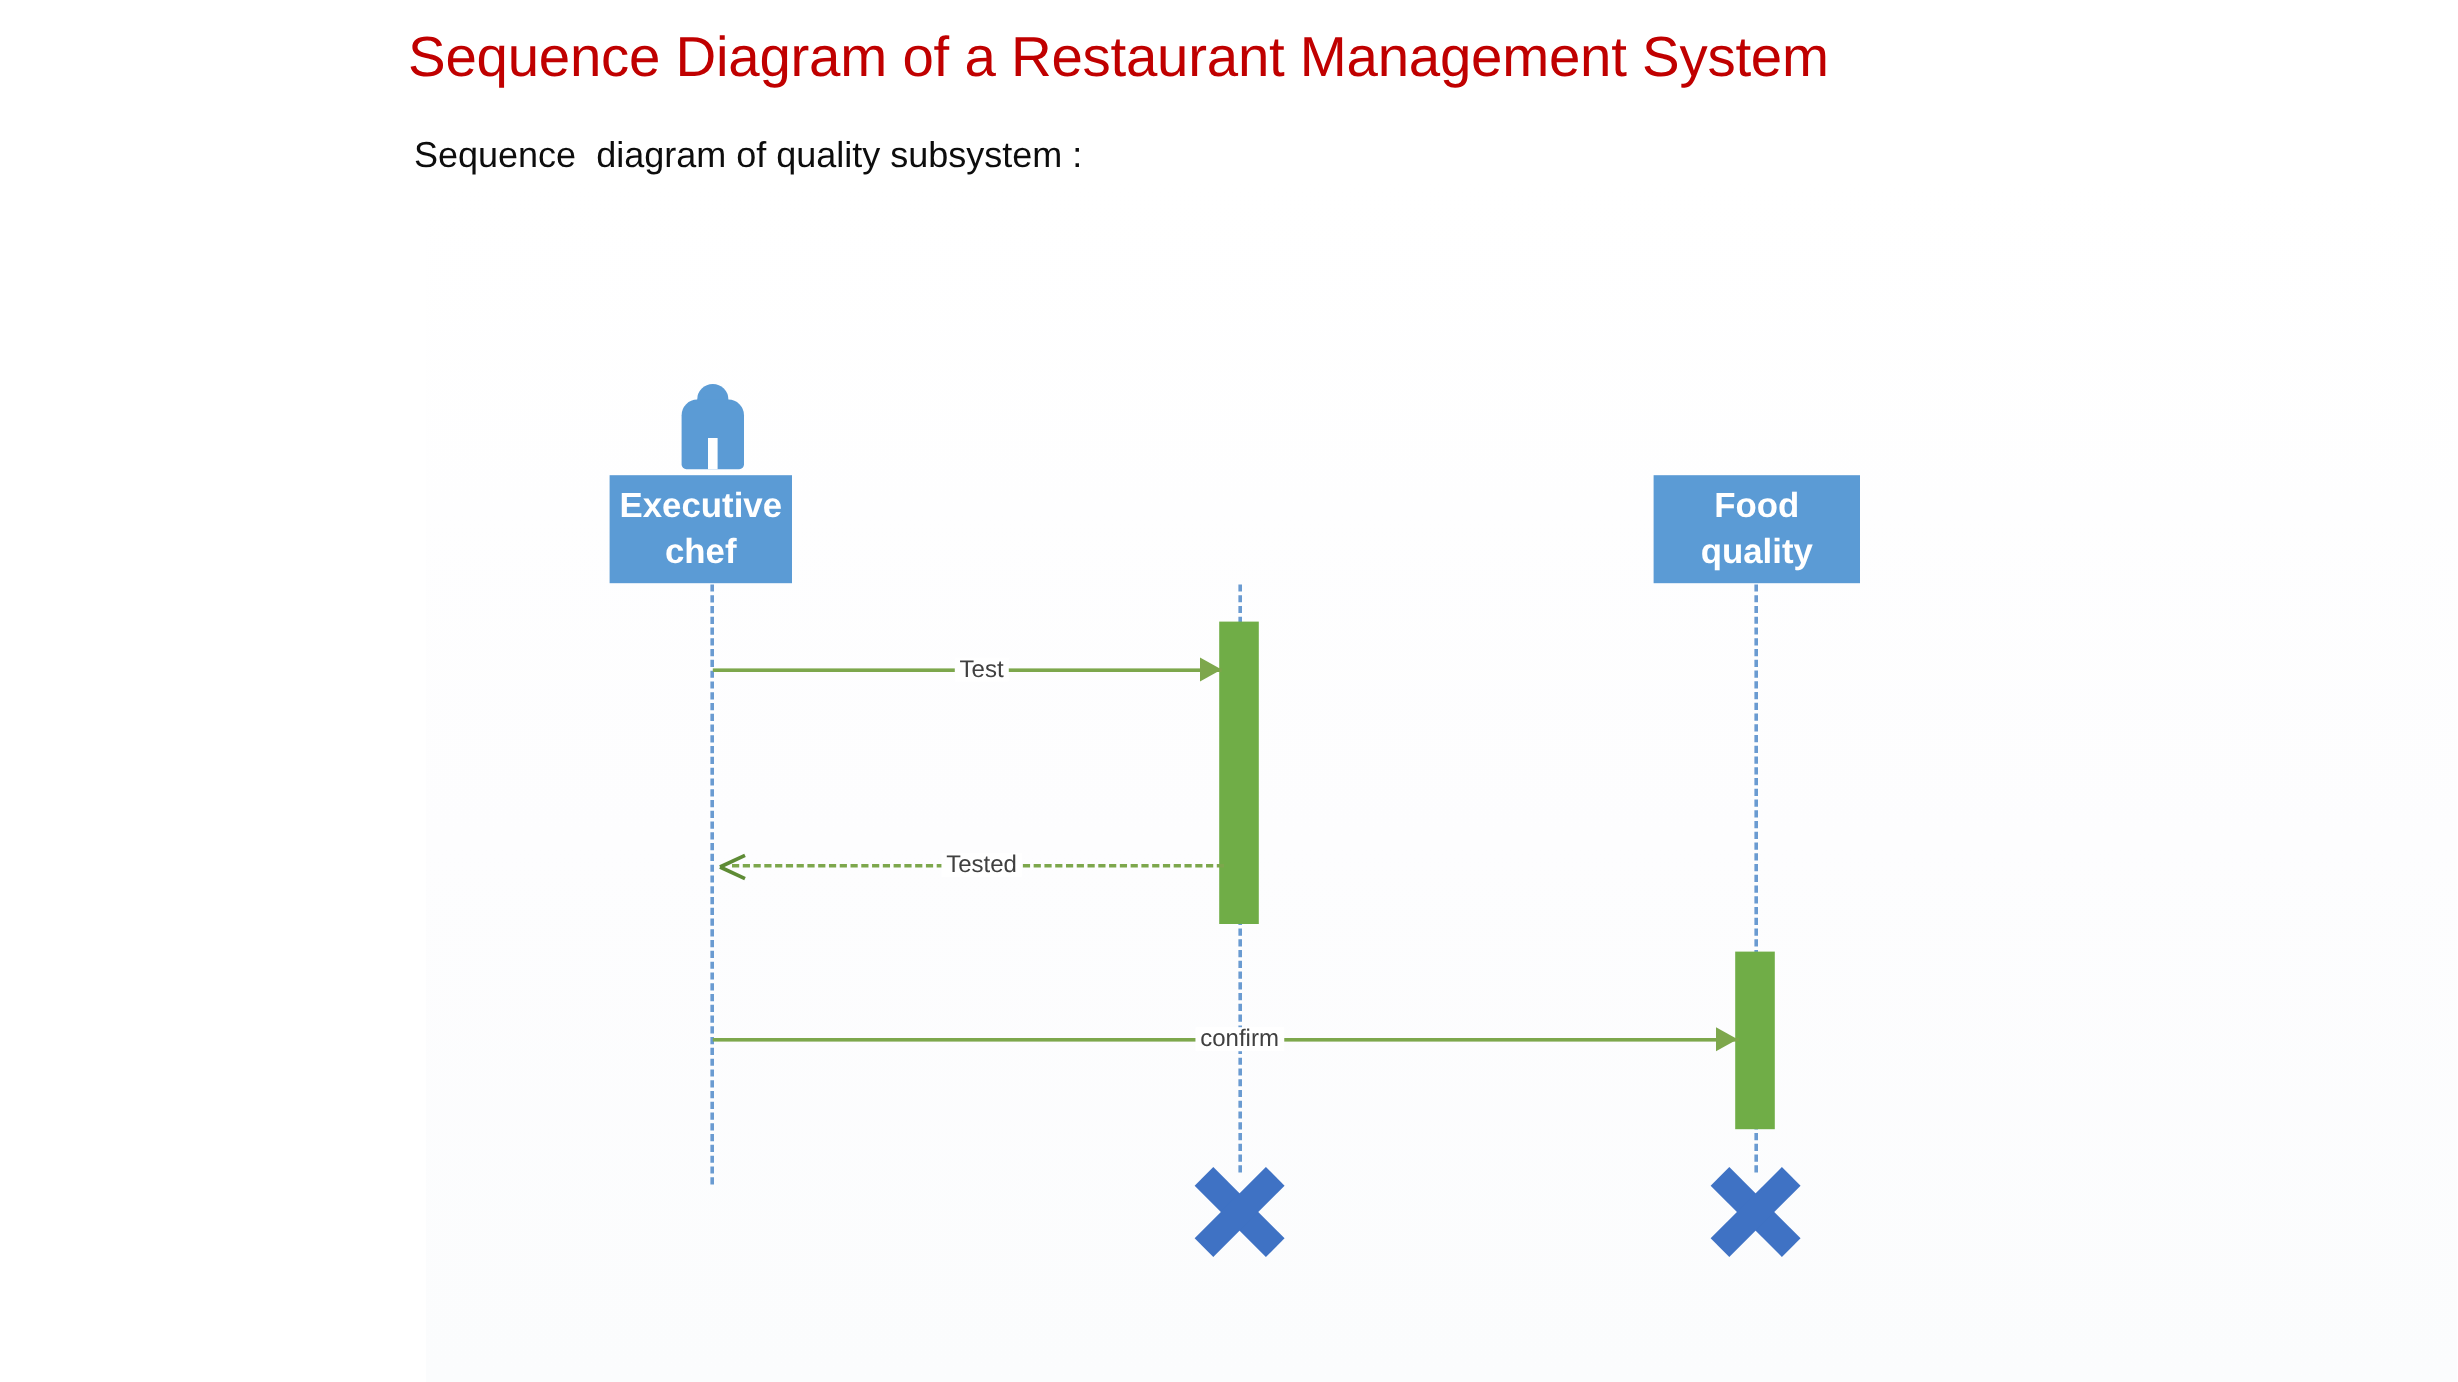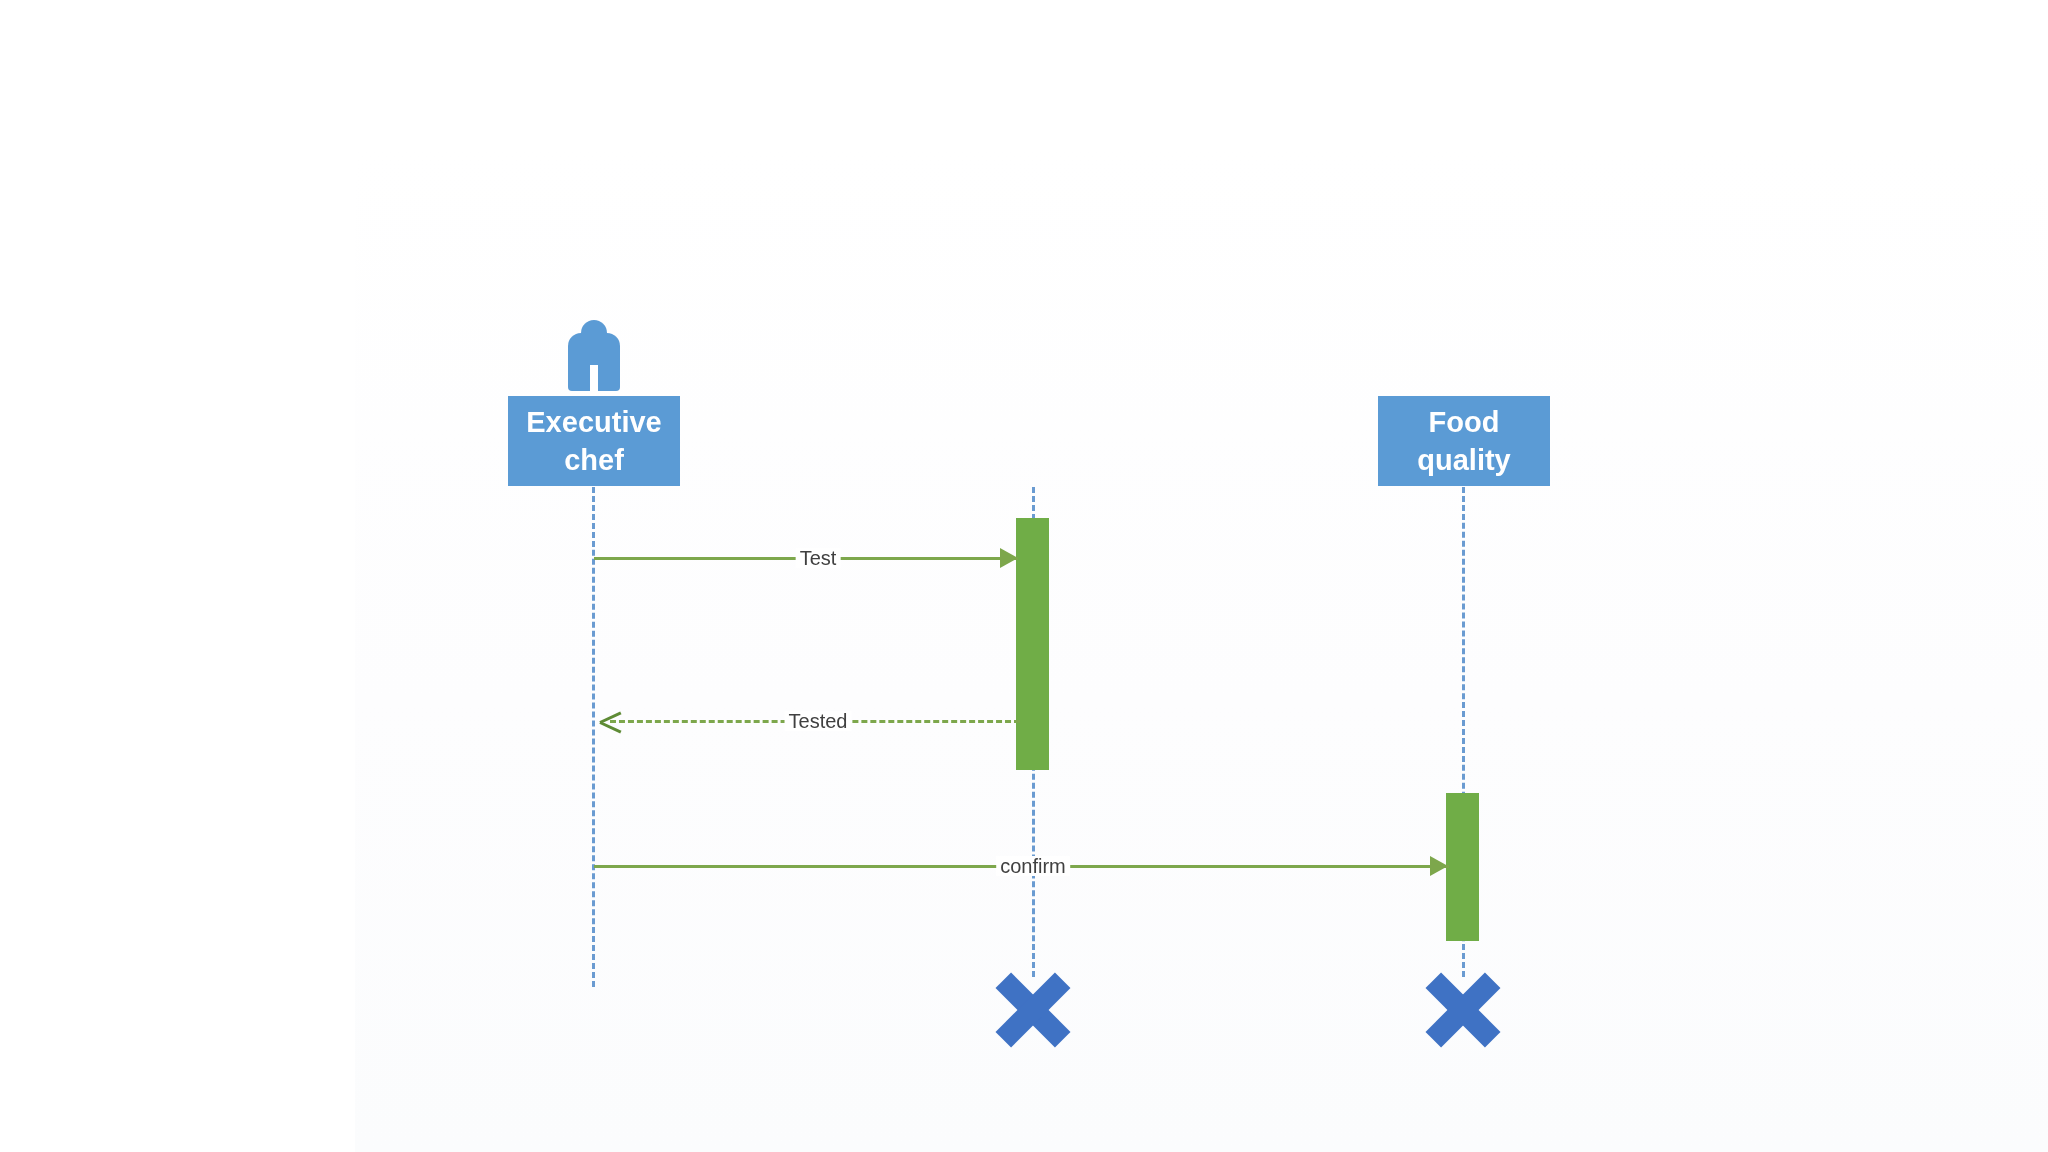--- a/index.html
+++ b/index.html
@@ -180,35 +180,37 @@
   .destroy-x span.a { transform: rotate(45deg); }
   .destroy-x span.b { transform: rotate(-45deg); }
 </style>
 </head>
 <body>
 
 <div id="slide">
 
   <div class="bg-wash"></div>
 
-
+  <div class="slide-title">Sequence Diagram of a Restaurant Management System</div>
+
+  <div class="slide-subtitle">Sequence  diagram of quality subsystem :</div>
 
   <div class="lifeline" style="left:592px; top:487px; height:500px;"></div>
 
   <div class="lifeline" style="left:1032px; top:487px; height:490px;"></div>
 
   <div class="lifeline" style="left:1462px; top:487px; height:490px;"></div>
 
   <div>
     <div class="actor-head" style="left:581px; top:320px;"></div>
     <div class="actor-body" style="left:568px; top:333px;"></div>
     <div class="actor-legs-notch" style="left:590px; top:365px;"></div>
   </div>
 
-  <div class="obj-box" style="left:508px; top:396px; width:172px; height:90px;">
+  <div class="obj-box" style="left:508px; top:396px; width:152px; height:90px;">
     <span class="obj-label">Executive
 chef</span>
   </div>
 
 
   <div class="obj-box" style="left:1378px; top:396px; width:172px; height:90px;">
     <span class="obj-label">Food
 quality</span>
   </div>
 

